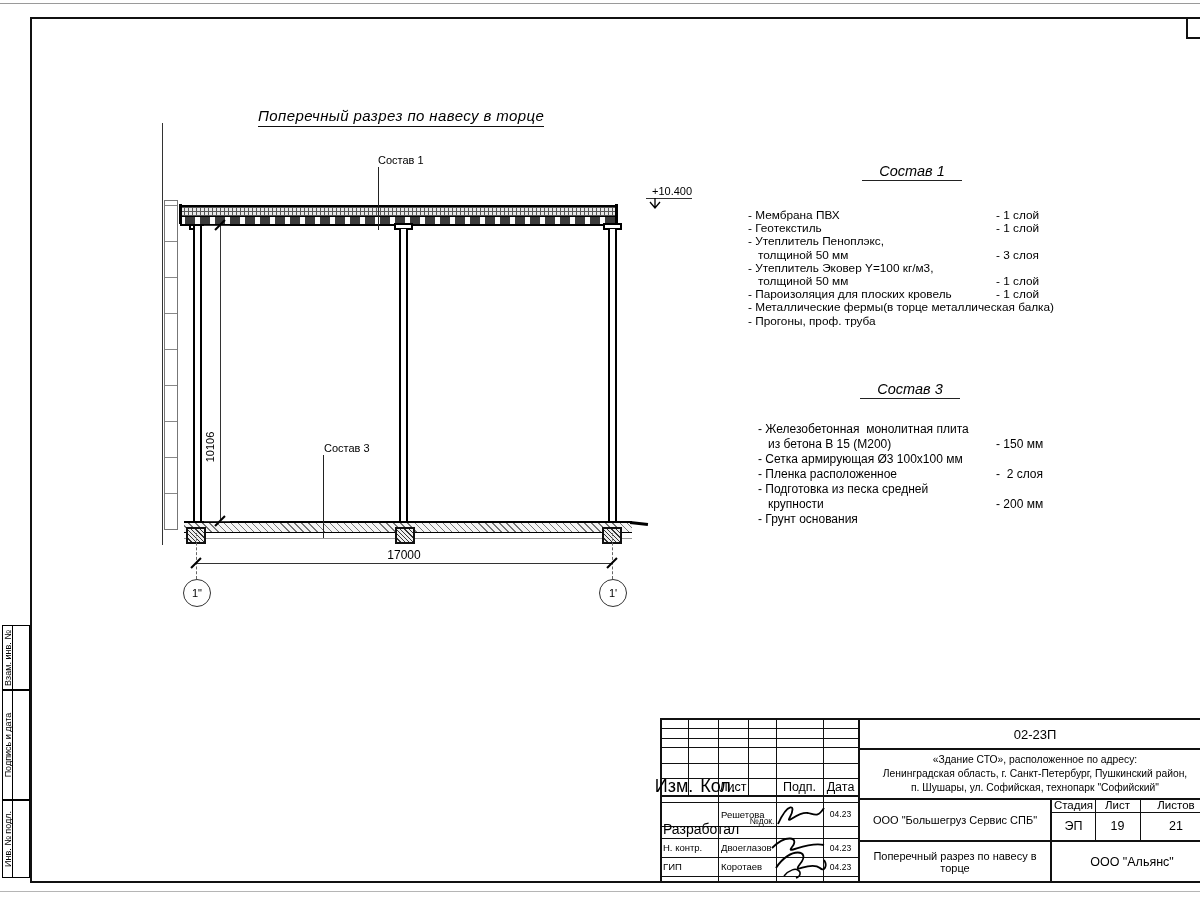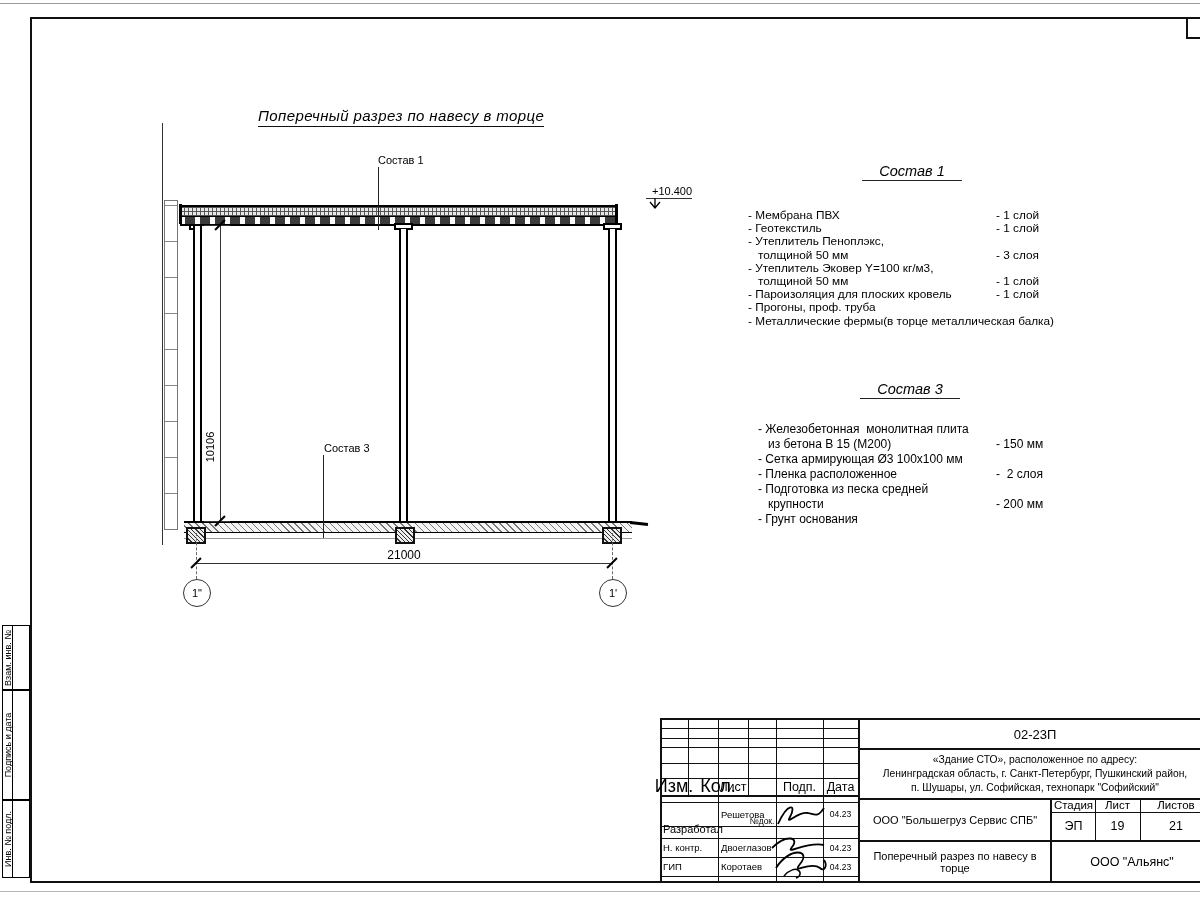--- a/index.html
+++ b/index.html
@@ -132,39 +132,39 @@
   <div class="ln thin" style="left:204px;top:521px;width:26px;height:1px;"></div>
   <div class="tick" style="left:213px;top:224px;"></div>
   <div class="tick" style="left:213px;top:520px;"></div>
   <div class="dimtext" style="left:168px;top:441px;width:84px;font-size:11px;transform:rotate(-90deg);">10106</div>
 
   <div class="dashline" style="left:196px;top:533px;height:46px;"></div>
   <div class="dashline" style="left:612px;top:533px;height:46px;"></div>
   <div class="ln thin" style="left:196px;top:563px;width:417px;height:1px;"></div>
   <div class="tick" style="left:189px;top:562px;"></div>
   <div class="tick" style="left:605px;top:562px;"></div>
-  <div class="dimtext" style="left:374px;top:548px;width:60px;">21000</div>
+  <div class="dimtext" style="left:374px;top:548px;width:60px;">17000</div>
   <div class="bubble" style="left:183px;top:579px;">
     <span>1"</span>
   </div>
   <div class="bubble" style="left:599px;top:579px;">
     <span>1'</span>
   </div>
 
   <div class="s-head" style="left:862px;top:163px;">Состав 1</div>
   <div id="s1-list" class="s-list" style="left:748px;top:208px;width:380px;">
     <div class="s-row"><span class="s-text">- Мембрана ПВХ</span><span class="s-qty">- 1 слой</span></div>
     <div class="s-row"><span class="s-text">- Геотекстиль</span><span class="s-qty">- 1 слой</span></div>
     <div class="s-row"><span class="s-text">- Утеплитель Пеноплэкс,</span><span class="s-qty"></span></div>
     <div class="s-row cont"><span class="s-text">толщиной 50 мм</span><span class="s-qty">- 3 слоя</span></div>
     <div class="s-row"><span class="s-text">- Утеплитель Эковер Y=100 кг/м3,</span><span class="s-qty"></span></div>
     <div class="s-row cont"><span class="s-text">толщиной 50 мм</span><span class="s-qty">- 1 слой</span></div>
     <div class="s-row"><span class="s-text">- Пароизоляция для плоских кровель</span><span class="s-qty">- 1 слой</span></div>
+    <div class="s-row"><span class="s-text">- Металлические фермы(в торце металлическая балка)</span><span class="s-qty"></span></div>
     <div class="s-row"><span class="s-text">- Прогоны, проф. труба</span><span class="s-qty"></span></div>
-    <div class="s-row"><span class="s-text">- Металлические фермы(в торце металлическая балка)</span><span class="s-qty"></span></div>
   </div>
 
   <div class="s-head" style="left:860px;top:381px;">Состав 3</div>
   <div id="s3-list" class="s-list" style="left:758px;top:422px;width:370px;font-size:12px;">
     <div class="s-row"><span class="s-text">- Железобетонная  монолитная плита</span><span class="s-qty"></span></div>
     <div class="s-row cont"><span class="s-text">из бетона В 15 (М200)</span><span class="s-qty">- 150 мм</span></div>
     <div class="s-row"><span class="s-text">- Сетка армирующая Ø3 100х100 мм</span><span class="s-qty"></span></div>
     <div class="s-row"><span class="s-text">- Пленка расположенное</span><span class="s-qty">-  2 слоя</span></div>
     <div class="s-row"><span class="s-text">- Подготовка из песка средней</span><span class="s-qty"></span></div>
     <div class="s-row cont"><span class="s-text">крупности</span><span class="s-qty">- 200 мм</span></div>
@@ -192,21 +192,21 @@
     <div class="line" style="left:0;top:158px;width:198px;height:1px;"></div>
     <div class="line" style="left:198px;top:0;width:2px;height:165px;"></div>
 
     <div class="cell" style="left:0;top:60px;width:28px;height:17px;font-size:18px;">Изм.</div>
     <div class="cell" style="left:28px;top:60px;width:30px;height:17px;font-size:18px;padding-left:30px;">Кол.</div>
     <div class="cell" style="left:58px;top:60px;width:30px;height:17px;font-size:12.5px;">Лист</div>
     <div class="cell" style="left:88px;top:60px;width:28px;height:17px;font-size:8.5px;margin-top:34px;">№док.</div>
     <div class="cell" style="left:116px;top:60px;width:47px;height:17px;font-size:12.5px;">Подп.</div>
     <div class="cell" style="left:163px;top:60px;width:35px;height:17px;font-size:12.5px;">Дата</div>
 
-    <div class="cell lft" style="left:0;top:99px;width:58px;height:24px;font-size:11px;">Разработал</div>
+    <div class="cell lft" style="left:0;top:99px;width:58px;height:24px;font-size:14px;">Разработал</div>
     <div class="cell lft" style="left:58px;top:84px;width:58px;height:24px;font-size:9.5px;">Решетова</div>
     <div class="cell" style="left:163px;top:84px;width:35px;height:24px;font-size:8.5px;">04.23</div>
     <div class="cell lft" style="left:0;top:120px;width:58px;height:19px;font-size:9.5px;">Н. контр.</div>
     <div class="cell lft" style="left:58px;top:120px;width:58px;height:19px;font-size:9.5px;">Двоеглазов</div>
     <div class="cell" style="left:163px;top:120px;width:35px;height:19px;font-size:8.5px;">04.23</div>
     <div class="cell lft" style="left:0;top:139px;width:58px;height:19px;font-size:9.5px;">ГИП</div>
     <div class="cell lft" style="left:58px;top:139px;width:58px;height:19px;font-size:9.5px;">Коротаев</div>
     <div class="cell" style="left:163px;top:139px;width:35px;height:19px;font-size:8.5px;">04.23</div>
 
     <svg style="position:absolute;left:114px;top:80px;" width="52" height="32" viewBox="0 0 52 32">

